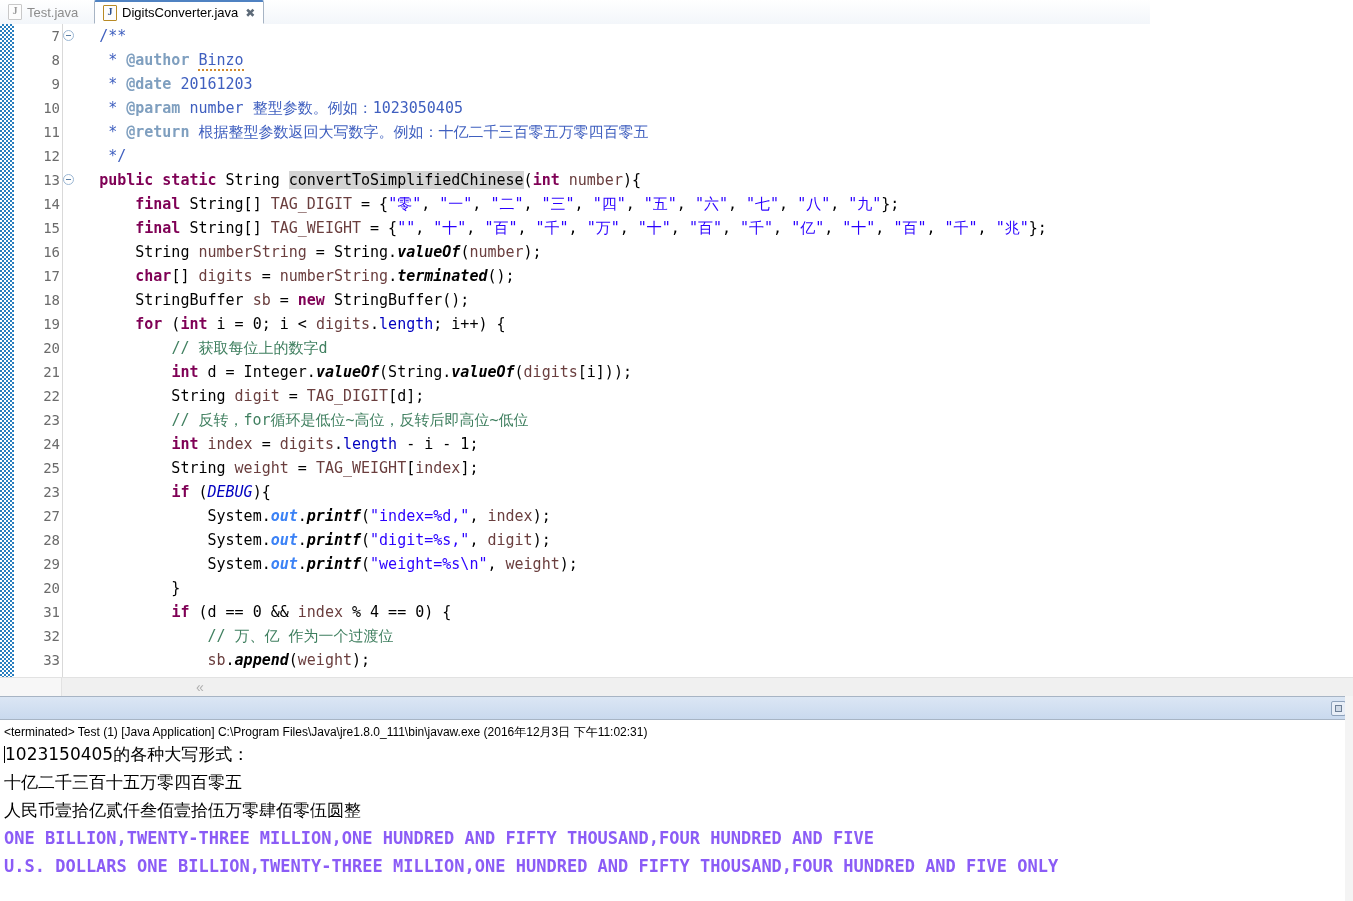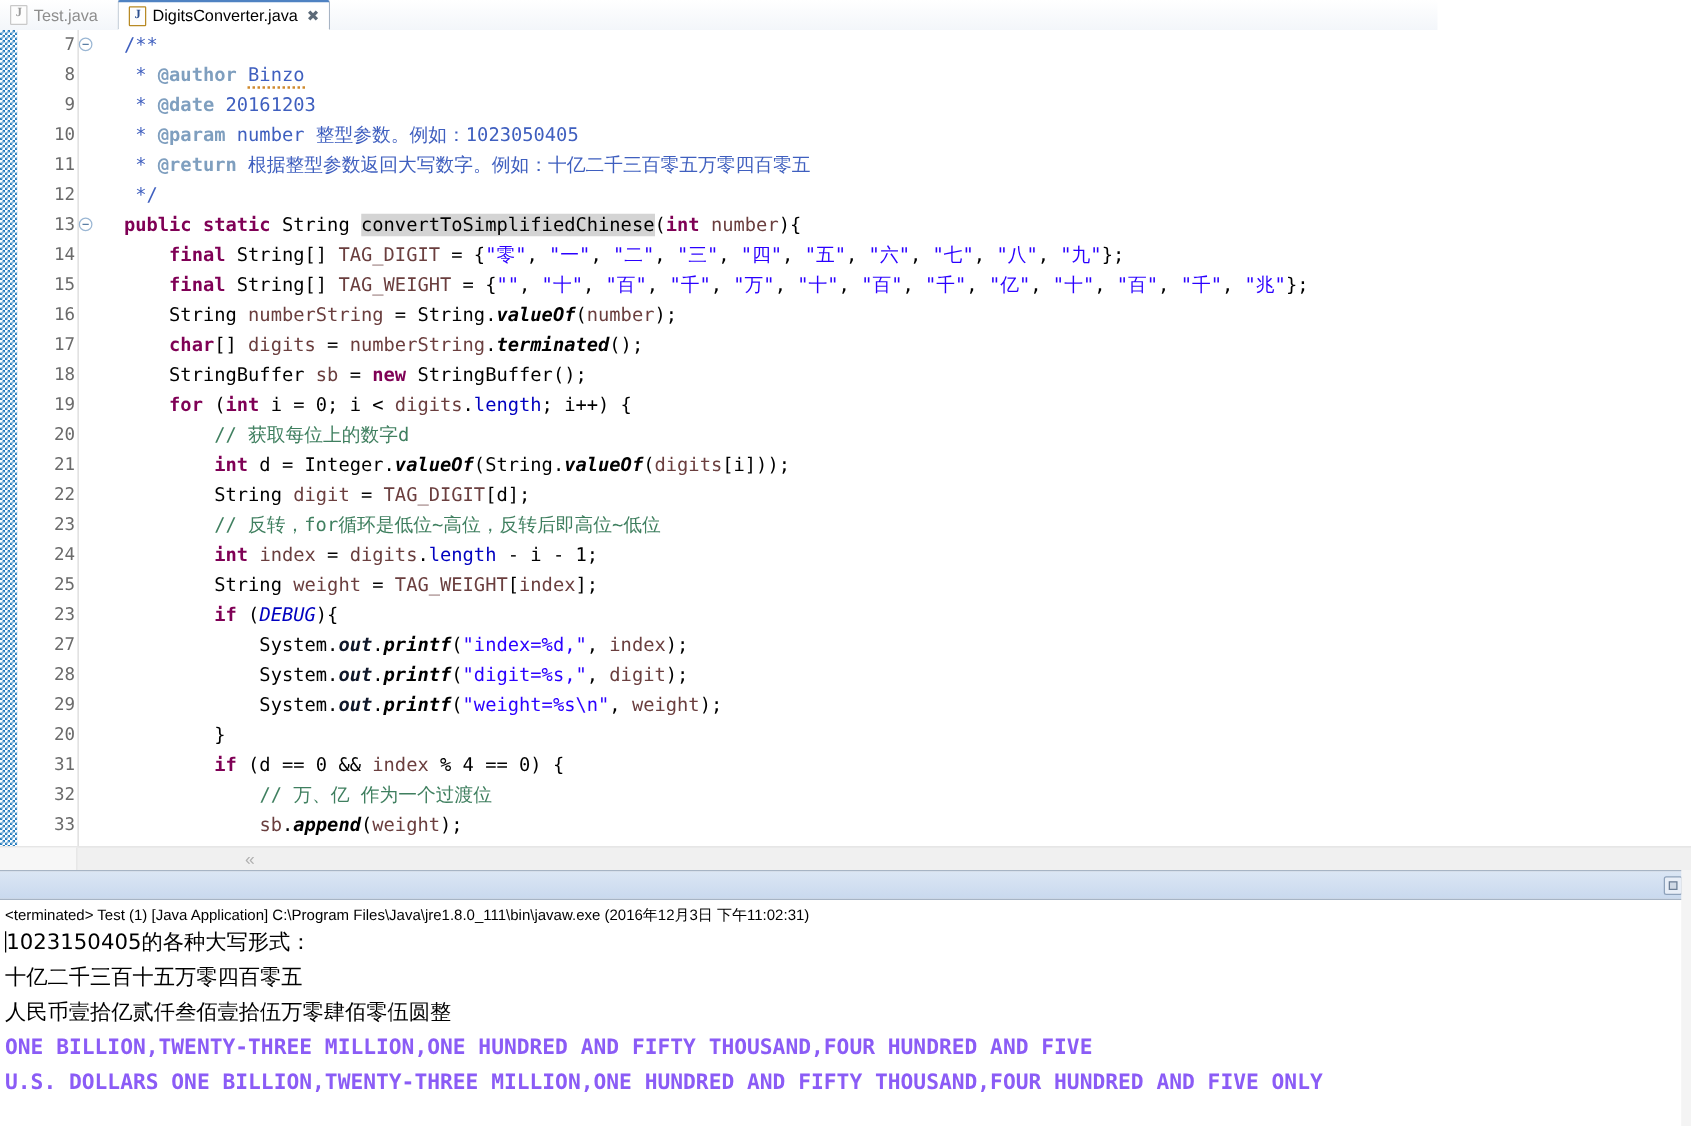--- a/index.html
+++ b/index.html
@@ -84,21 +84,21 @@
   }
   .cline{height:24px;line-height:24px;white-space:pre;}
 
   
   .kw{color:#7f0055;font-weight:bold;}
   .str{color:#2a00ff;}
   .jdoc{color:#3f5fbf;}
   .jdoctag{color:#7f9fbf;font-weight:bold;}
   .cmt{color:#3f7f5f;}
   .fld{color:#0000c0;}
-  .stat{color:#0f172a;font-style:italic;font-weight:bold;}
+  .stat{color:#3b82f6;font-style:italic;font-weight:bold;}
   .statn{color:#0000c0;font-style:italic;}
   .mtd{color:#000000;font-style:italic;font-weight:bold;}
   .param{color:#6a3e3e;}
   .hl{background:#d4d4d4;}
   .squig{
     border-bottom:2px dotted #d08a2e;
   }
 
   
   .hscroll{

